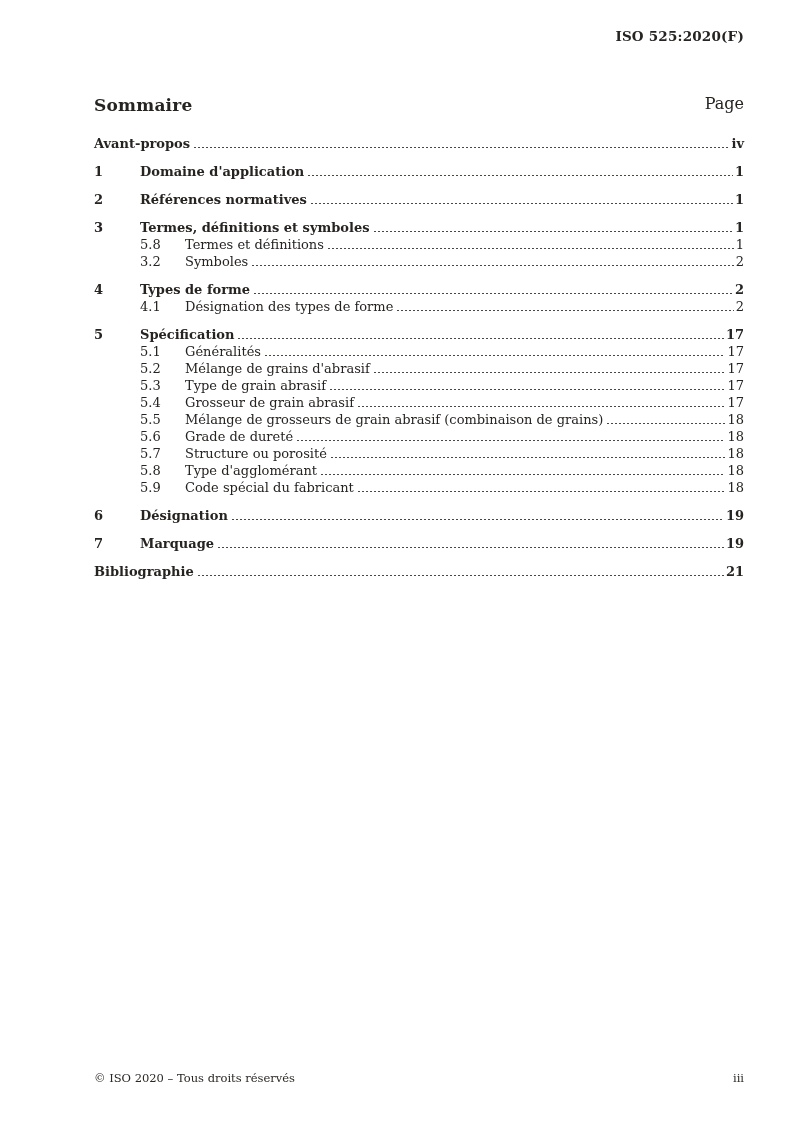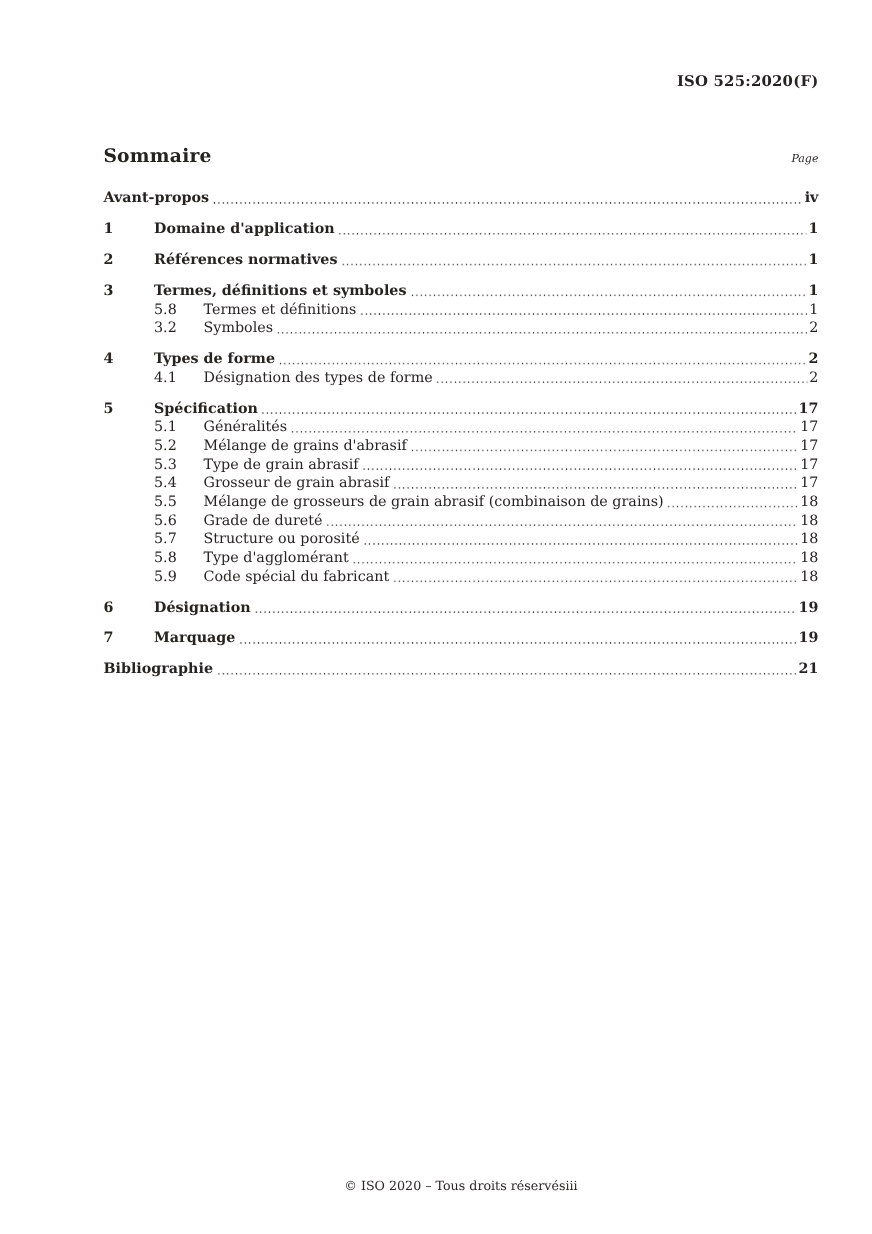--- a/index.html
+++ b/index.html
@@ -13,41 +13,40 @@
     color: #262321;
     overflow: hidden;
   }
   .content {
     position: absolute;
     left: 94px;
     right: 49px;
     top: 0;
   }
   .doc-ref {
-    padding-top: 66px;
+    padding-top: 28px;
     text-align: right;
     font-weight: bold;
     font-size: 13.5px;
     letter-spacing: 0.2px;
   }
   .title-row {
     margin-top: 50px;
     display: flex;
     justify-content: space-between;
     align-items: flex-end;
   }
   .title-row .title {
     font-size: 17px;
     font-weight: bold;
     letter-spacing: 0.2px;
   }
   .title-row .page-col {
-    font-size: 10px;
+    font-size: 16px;
     padding-bottom: 2px;
-    font-style: italic;
   }
   .toc {
     margin-top: 20px;
   }
   .toc-row {
     display: flex;
     align-items: flex-start;
     font-size: 13px;
     line-height: 17px;
     white-space: nowrap;
@@ -71,21 +70,21 @@
     background-repeat: repeat-x;
     background-position: left bottom;
   }
   .toc-page { flex: 0 0 auto; }
   .footer {
     position: absolute;
     left: 94px;
     right: 49px;
     top: 1071px;
     display: flex;
-    justify-content: center;
+    justify-content: space-between;
     font-size: 11.5px;
     color: #2b2724;
   }
 </style>
 </head>
 <body>
 
 <div class="page">
   <div class="content">
     <div class="doc-ref">ISO 525:2020(F)</div>

